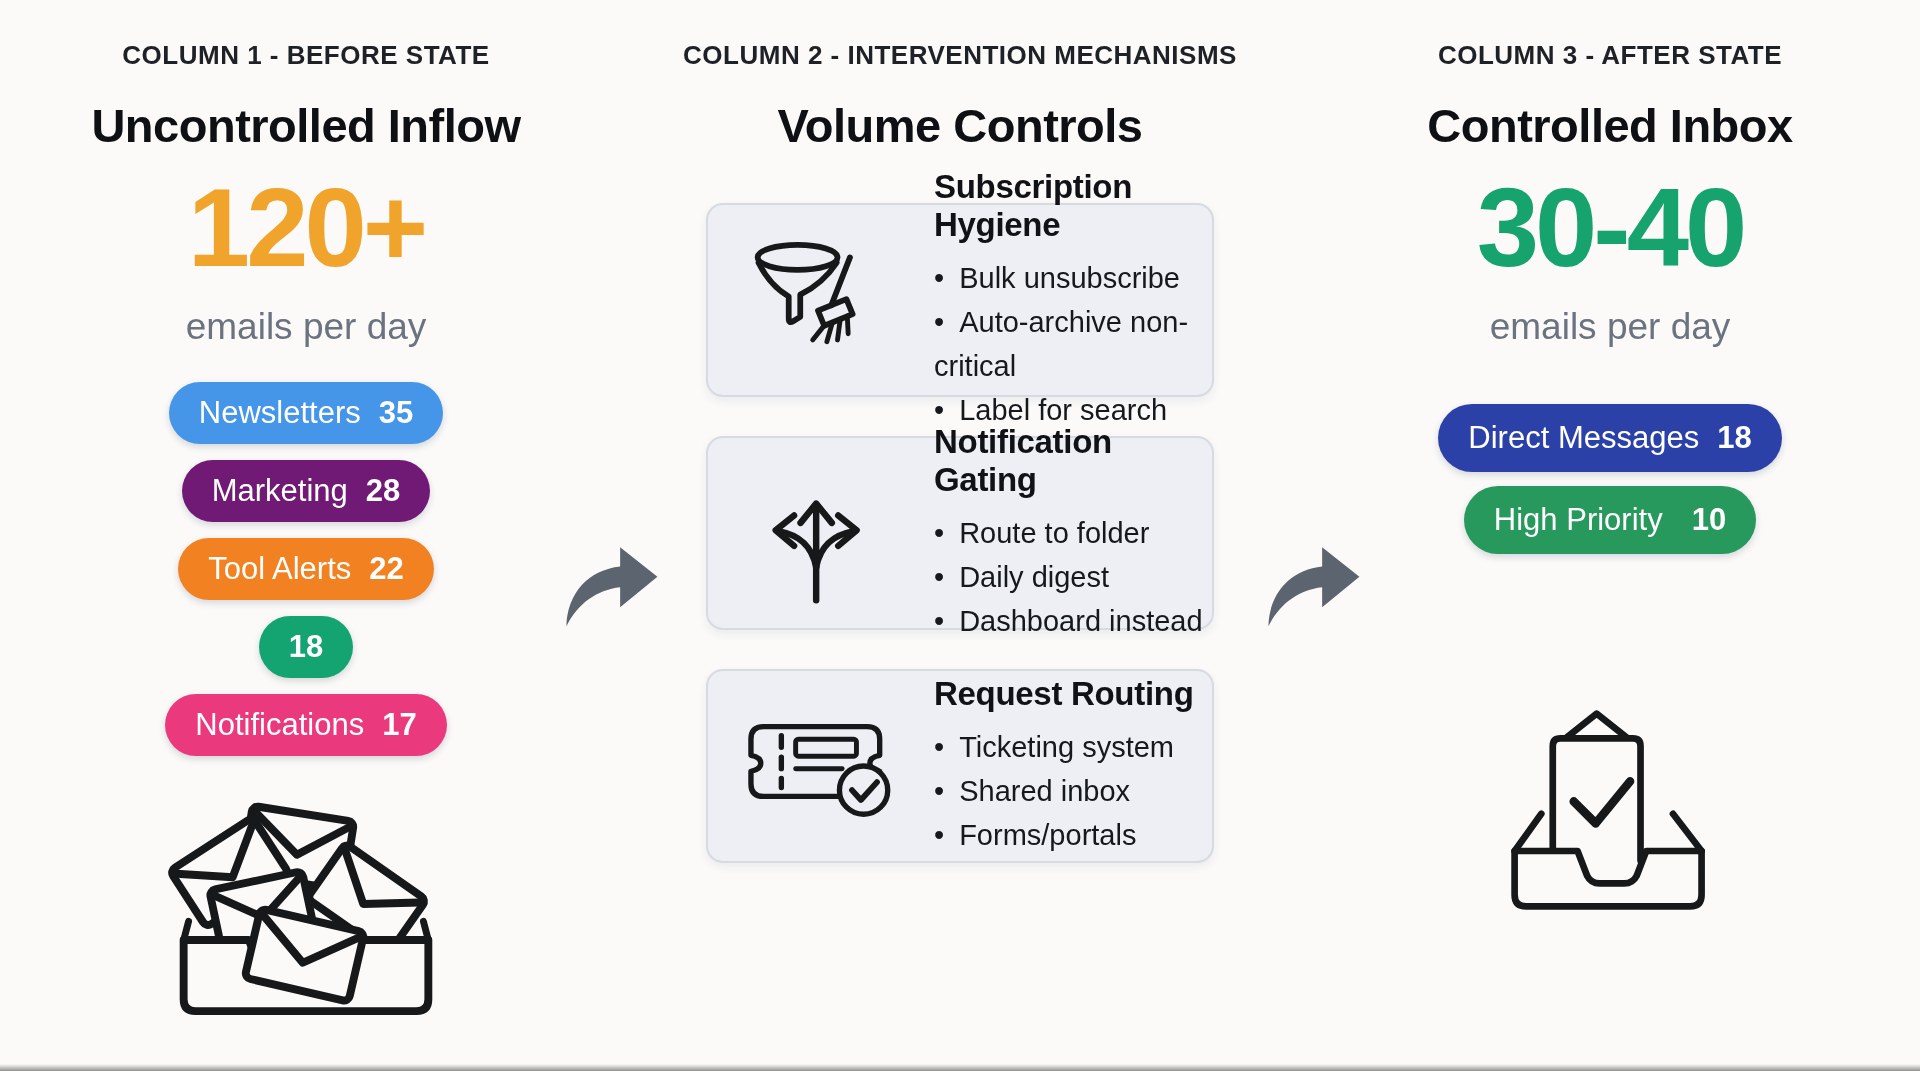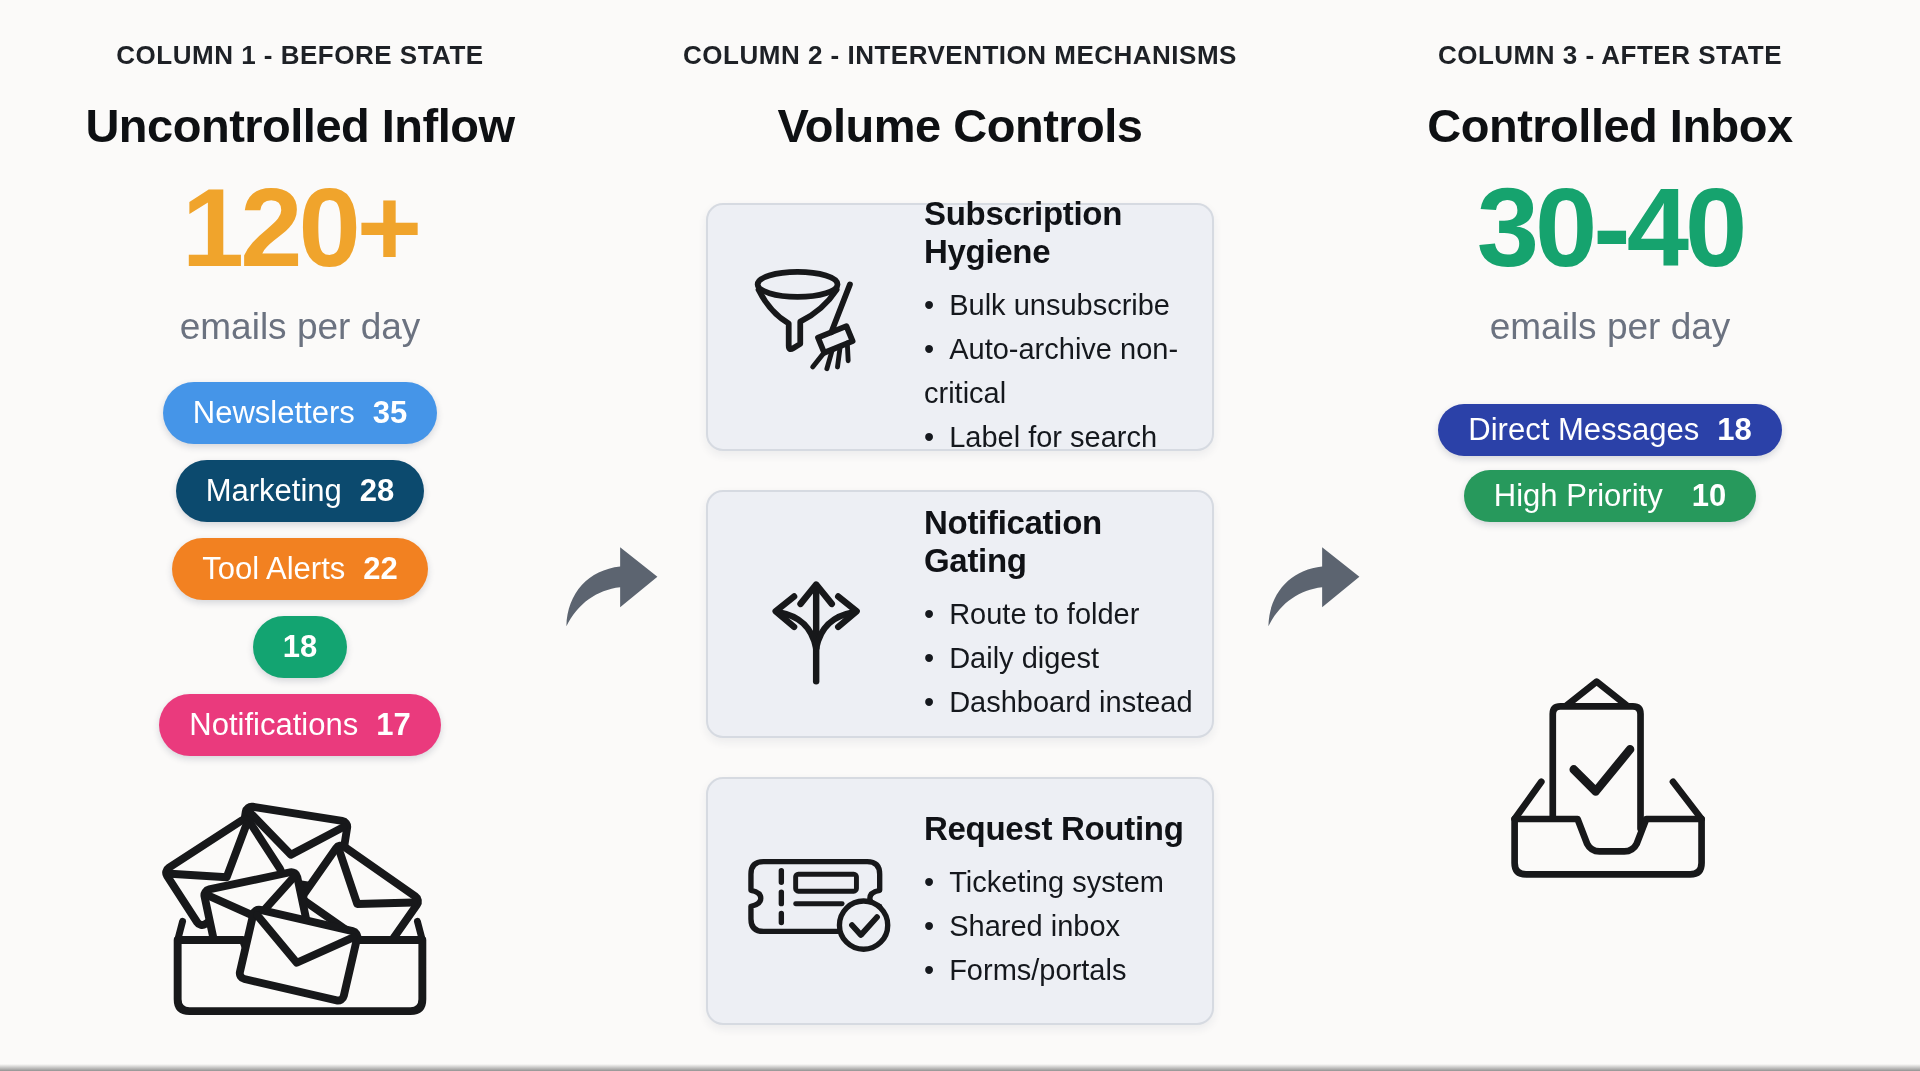--- a/index.html
+++ b/index.html
@@ -1,21 +1,21 @@
 <!DOCTYPE html>
 <html><head>
 <meta charset="utf-8">
 <style>
   html,body { margin:0; padding:0; background:#fbfaf9; }
   .canvas {
     position:relative; width:1920px; height:1071px; overflow:hidden;
     background:#fbfaf9; font-family:"Liberation Sans", sans-serif; color:#16181d;
   }
   .col { position:absolute; top:40px; text-align:center; }
-  #col1 { left:20px;   width:560px; }
+  #col1 { left:26px;   width:560px; }
   #col2 { left:665px;  width:590px; }
   #col3 { left:1350px; width:520px; }
 
   .kicker {
     font-size:26px; font-weight:700; letter-spacing:.5px; color:#1e2126;
   }
   .col-title {
     margin:27px 0 4px; font-size:47px; font-weight:800; letter-spacing:-.5px; color:#0e1013;
   }
   .metric {
@@ -23,29 +23,29 @@
   }
   .metric-unit { margin-top:22px; font-size:37px; color:#6b7280; }
 
   .pill-stack { margin-top:34px; display:flex; flex-direction:column; align-items:center; gap:16px; }
   .pill {
     display:inline-flex; align-items:center; gap:18px; height:62px; padding:0 30px;
     border-radius:34px; color:#fff; font-size:31px; font-weight:500;
     box-shadow:0 3px 7px rgba(20,30,60,.16);
   }
   .pill b { font-weight:700; }
-  #col3 .pill { height:52px; }
+  #col3 .pill { height:68px; }
   #col3 .pill-stack { margin-top:56px; gap:14px; }
 
   .cards { margin-top:50px; }
   .card {
-    width:508px; height:248px; margin:0 auto 39px; box-sizing:border-box;
+    width:508px; height:194px; margin:0 auto 39px; box-sizing:border-box;
     background:#edeff4; border:2px solid #d6dae1; border-radius:17px;
     box-shadow:0 4px 10px rgba(30,40,70,.07);
-    display:flex; align-items:center; gap:30px; padding:0 8px 0 34px;
+    display:flex; align-items:center; gap:40px; padding:0 8px 0 34px;
   }
   .card-icon { flex:0 0 152px; display:flex; justify-content:center; align-items:center; }
   .card-body { text-align:left; }
   .card-title { margin:0 0 12px; font-size:33px; font-weight:800; letter-spacing:-.3px; color:#101216; }
   .card-body ul { list-style:none; margin:0; padding:0; font-size:29px; line-height:1.52; color:#15181d; }
   .card-body li::before { content:"•"; margin-right:15px; }
 
   .hero-icon { display:inline-block; margin-top:36px; color:#17181a; }
   #col3 .hero-icon { margin-top:152px; }
 
@@ -68,21 +68,21 @@
     <div class="kicker">COLUMN 1 - BEFORE STATE</div>
     <h2 class="col-title">Uncontrolled Inflow</h2>
     <div class="metric" style="color: rgb(240, 164, 44);">120+</div>
     <div class="metric-unit">emails per day</div>
 
     <div class="pill-stack">
       <div class="pill" style="background: rgb(69, 149, 232);">
         <span>Newsletters</span>
         <b>35</b>
       </div>
-      <div class="pill" style="background: #0c4a6e;">
+      <div class="pill" style="background: #701a75;">
         <span>Marketing</span>
         <b>28</b>
       </div>
       <div class="pill" style="background: rgb(242, 129, 33);">
         <span>Tool Alerts</span>
         <b>22</b>
       </div>
       <div class="pill" style="background: rgb(19, 164, 113);">
         <b>18</b>
       </div>

